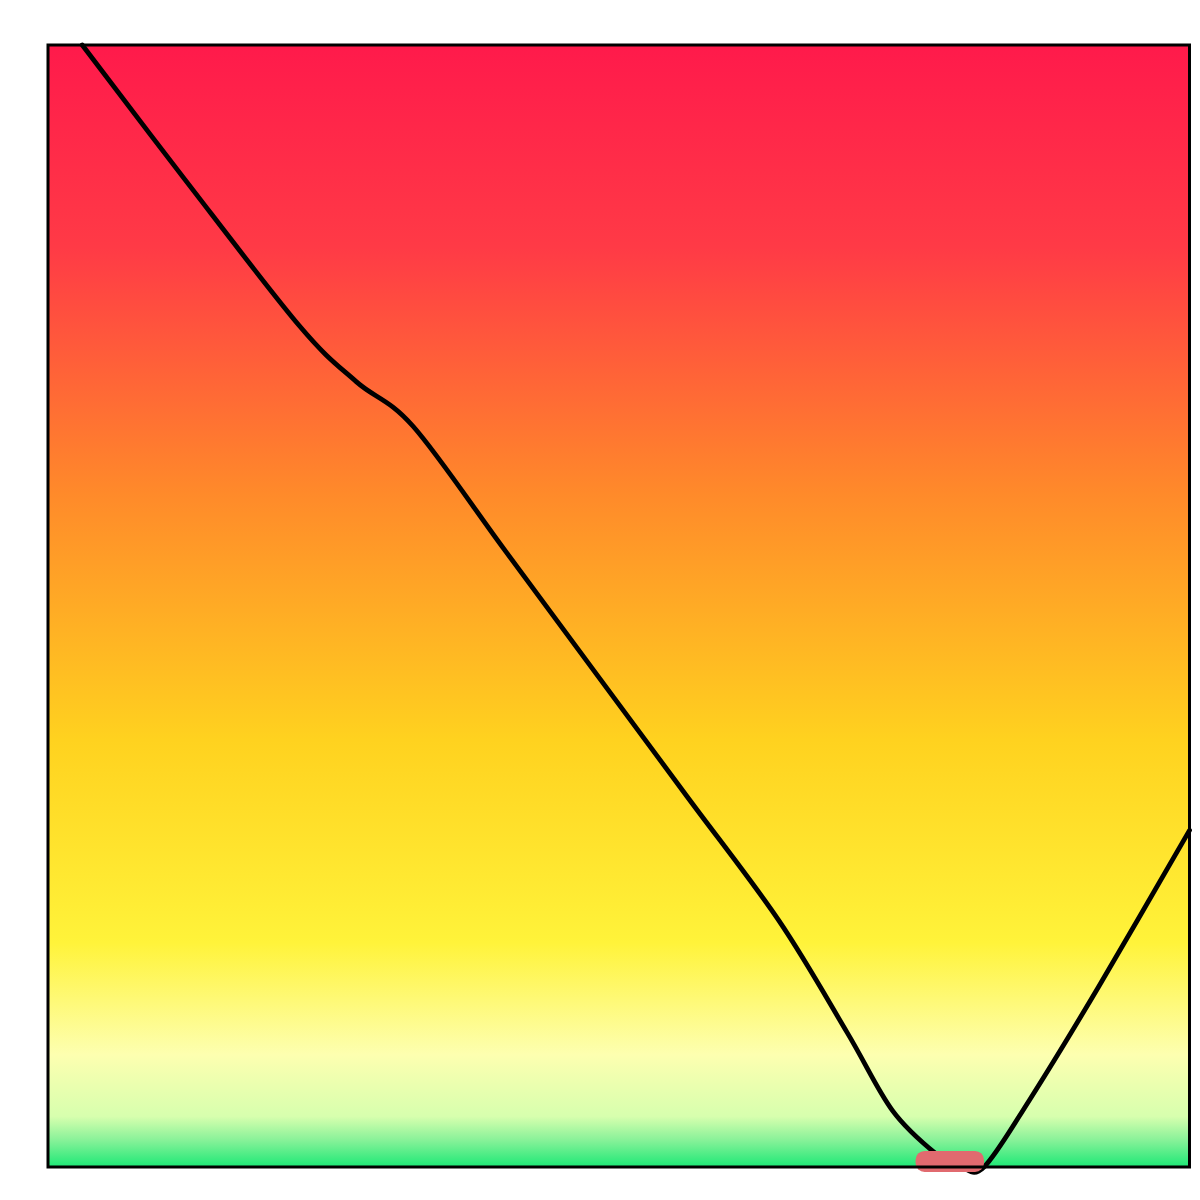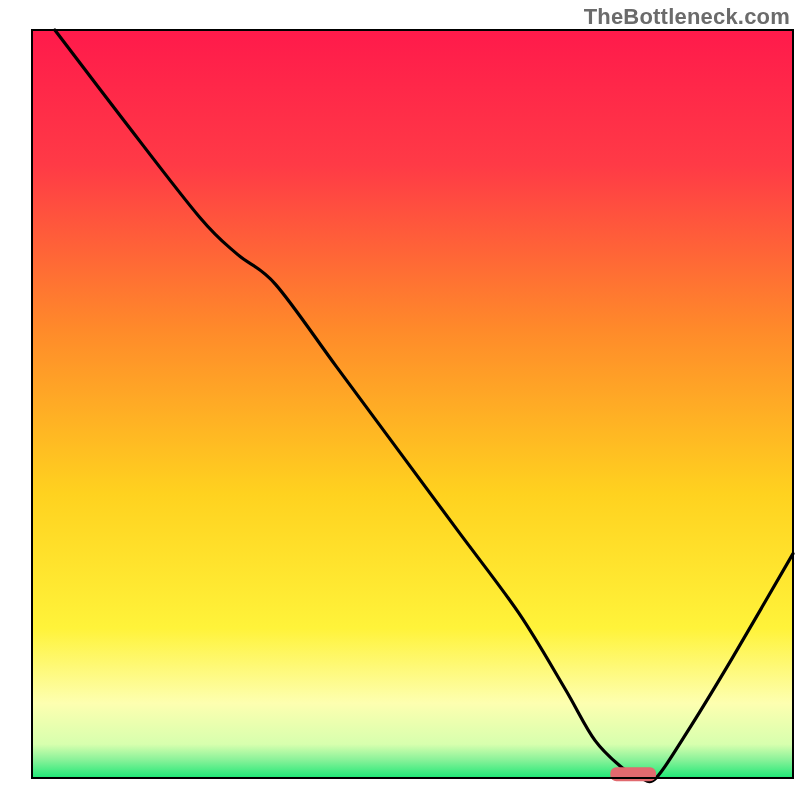--- a/index.html
+++ b/index.html
@@ -26,21 +26,20 @@
     z-index: 10;
   }
   svg {
     display: block;
   }
 </style>
 </head>
 <body>
 
 <div class="chart-container">
-  <div class="watermark">TheBottleneck.com</div>
 
   <svg id="chart-svg" width="800" height="800" viewBox="0 0 800 800">
     <defs>
       <linearGradient id="bg-grad" x1="0" y1="0" x2="0" y2="1">
           <stop offset="0%" stop-color="#ff1a4b"></stop>
           <stop offset="18%" stop-color="#ff3a46"></stop>
           <stop offset="40%" stop-color="#ff8a2a"></stop>
           <stop offset="62%" stop-color="#ffd21f"></stop>
           <stop offset="80%" stop-color="#fff33a"></stop>
           <stop offset="90%" stop-color="#fdffb0"></stop>

